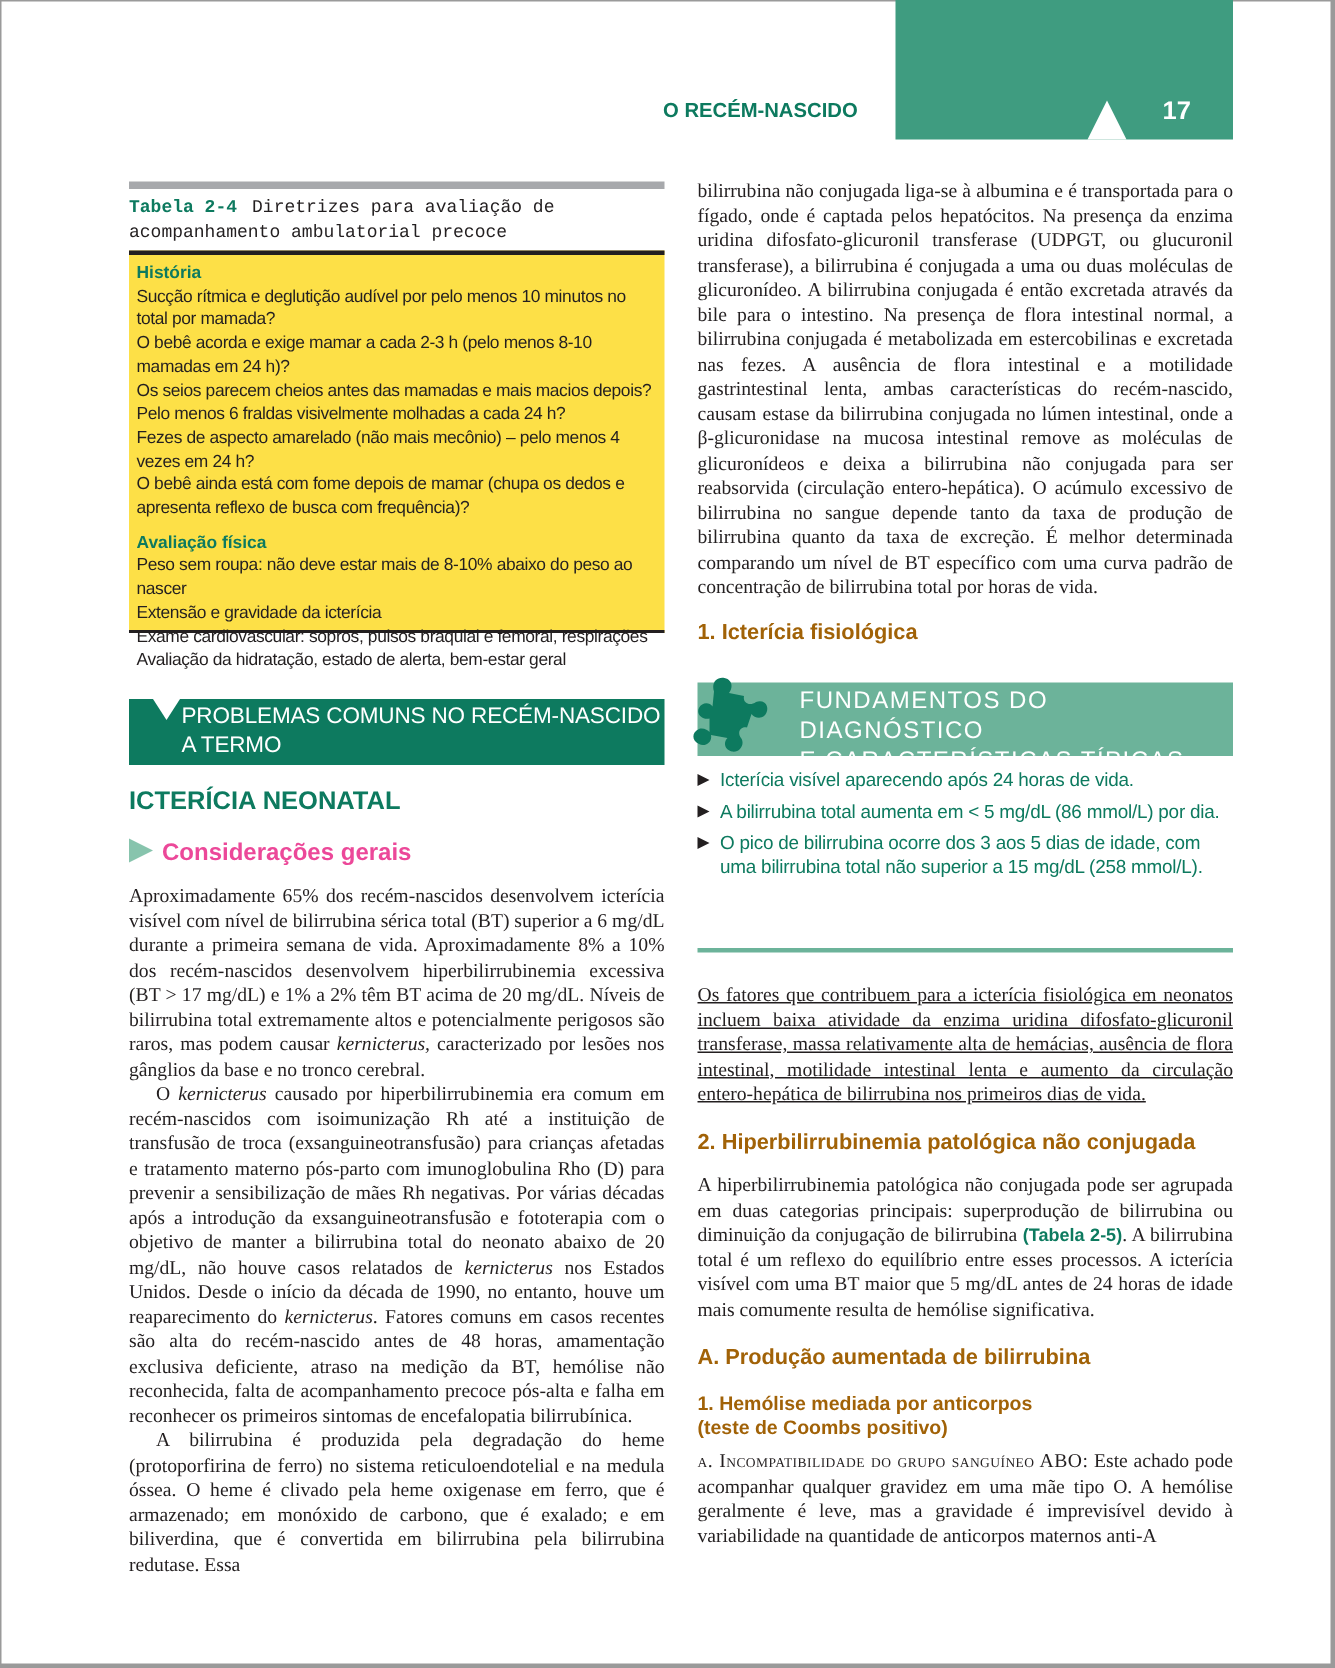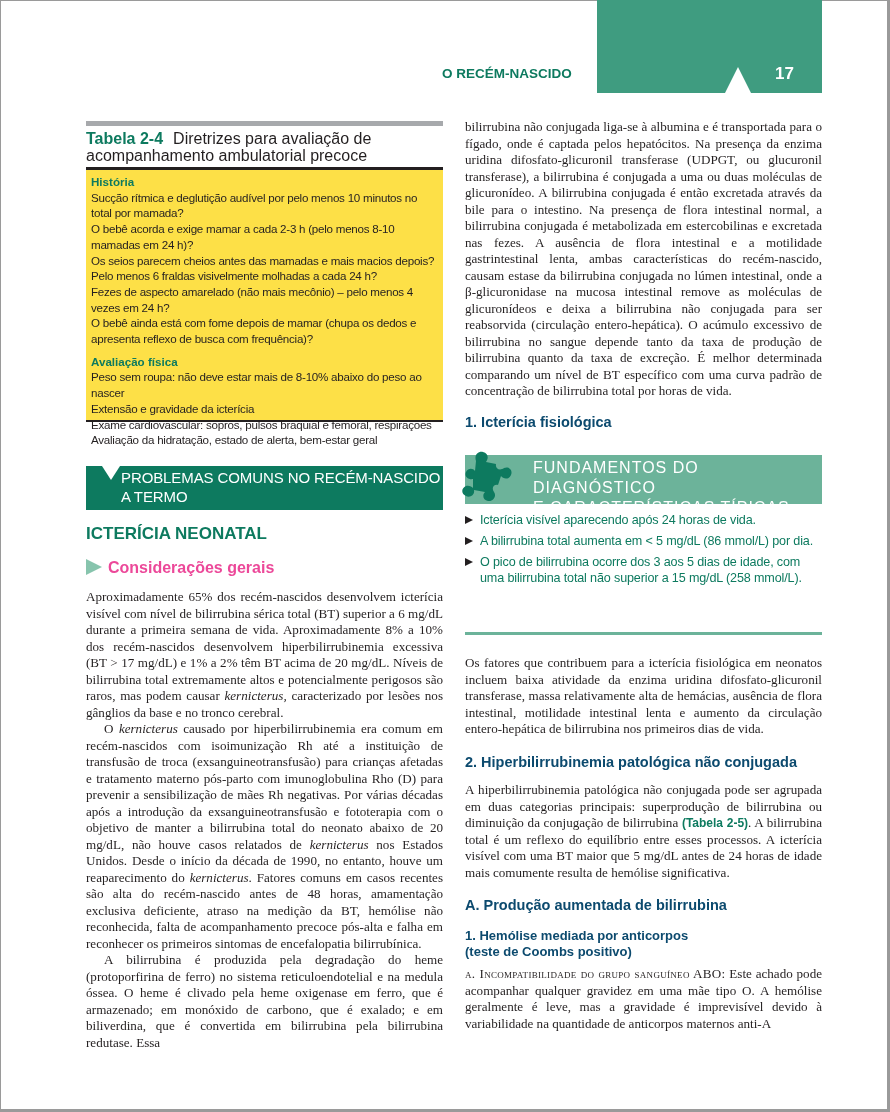--- a/index.html
+++ b/index.html
@@ -8,21 +8,21 @@
   .page-border { position: absolute; left: 0; top: 0; width: 890px; height: 1112px; border: 1px solid #9a9a9a; border-right: 3px solid #9a9a9a; border-bottom: 3px solid #9a9a9a; pointer-events: none; }
 
   
   .running-head { position: absolute; left: 442px; top: 66px; font-family: "Liberation Sans", sans-serif; font-weight: bold; font-size: 13.5px; color: #0d7a5f; letter-spacing: 0px; }
   .page-tab { position: absolute; left: 597px; top: 0; width: 225px; height: 93px; background: #3f9c80; }
   .page-tab .notch { position: absolute; left: 128px; top: 67px; width: 0; height: 0; border-left: 13px solid transparent; border-right: 13px solid transparent; border-bottom: 26px solid #ffffff; }
   .page-number { position: absolute; left: 775px; top: 64px; font-family: "Liberation Sans", sans-serif; font-weight: bold; font-size: 17px; color: #ffffff; }
 
   
   .table-topbar { position: absolute; left: 86px; top: 121px; width: 357px; height: 5px; background: #a7a9ac; }
-  .table-caption { position: absolute; left: 86px; top: 130px; width: 357px; font-family: Liberation Sans, sans-serif; font-size: 16px; line-height: 17px; color: #231f20; }
+  .table-caption { position: absolute; left: 86px; top: 130px; width: 357px; font-family: Liberation Mono, monospace; font-size: 12px; line-height: 17px; color: #231f20; }
   .table-caption .label { color: #0d7a5f; font-weight: bold; margin-right: 10px; }
   .table-body { position: absolute; left: 86px; top: 167px; width: 357px; height: 255px; background: #fde047; border-top: 3px solid #231f20; border-bottom: 2px solid #231f20; padding: 4px 5px 0 5px; font-family: "Liberation Sans", sans-serif; font-size: 11.6px; line-height: 15.7px; color: #231f20; }
   .table-body .section-title { color: #0d7a5f; font-weight: bold; font-size: 11.6px; }
   .table-body .gap { height: 7px; }
   .table-body .item { letter-spacing: -0.25px; }
 
   
   .banner { position: absolute; left: 86px; top: 466px; width: 357px; height: 44px; background: #0d7a5f; color: #ffffff; font-family: "Liberation Sans", sans-serif; font-size: 15px; line-height: 18.5px; padding: 3px 0 0 35px; letter-spacing: -0.1px; }
   .banner .chev { position: absolute; left: 16px; top: 0; width: 0; height: 0; border-left: 9px solid transparent; border-right: 9px solid transparent; border-top: 14px solid #ffffff; }
 
@@ -33,32 +33,32 @@
   .h-consid { position: absolute; left: 86px; top: 559px; font-family: "Liberation Sans", sans-serif; font-weight: bold; font-size: 16px; color: #ec4899; }
   .h-consid .tri { display: inline-block; width: 0; height: 0; border-top: 8px solid transparent; border-bottom: 8px solid transparent; border-left: 16px solid #87c4ad; vertical-align: -2px; margin-right: 6px; }
 
   .body-text { font-family: "Liberation Serif", serif; font-size: 13.1px; line-height: 16.5px; text-align: justify; color: #231f20; }
   .body-text p { text-indent: 0; }
   .body-text p.indent { text-indent: 18px; }
   .left-body { position: absolute; left: 86px; top: 589px; width: 357px; }
 
   .right-top { position: absolute; left: 465px; top: 119px; width: 357px; }
 
-  .h-sub { font-family: "Liberation Sans", sans-serif; font-weight: bold; color: #0c4a6e; }
+  .h-sub { font-family: "Liberation Sans", sans-serif; font-weight: bold; color: #a16207; }
   .h-fisio { position: absolute; left: 465px; top: 414px; font-size: 14.5px; }
 
   
   .fund-header { position: absolute; left: 465px; top: 455px; width: 357px; height: 49px; background: #6cb39a; color: #ffffff; font-family: "Liberation Sans", sans-serif; font-size: 16px; line-height: 20px; padding: 3px 0 0 68px; letter-spacing: 1px; }
   .puzzle { position: absolute; left: 456px; top: 447px; width: 62px; height: 62px; }
   .fund-list { position: absolute; left: 465px; top: 512px; width: 357px; font-family: "Liberation Sans", sans-serif; font-size: 12.6px; line-height: 16px; color: #0d7a5f; list-style: none; }
   .fund-list li { position: relative; padding-left: 15px; margin-bottom: 5px; letter-spacing: -0.15px; }
   .fund-list li .arrow { position: absolute; left: 0; top: 4px; width: 0; height: 0; border-top: 4.5px solid transparent; border-bottom: 4.5px solid transparent; border-left: 8px solid #231f20; }
   .fund-rule { position: absolute; left: 465px; top: 632px; width: 357px; height: 3px; background: #6cb39a; }
 
-  .right-mid { position: absolute; left: 465px; top: 655px; width: 357px; }
+  .right-mid { position: absolute; left: 465px; top: 655px; width: 357px; text-decoration: underline; }
   .h-hiper { position: absolute; left: 465px; top: 754px; font-size: 14.5px; }
   .right-hiper { position: absolute; left: 465px; top: 782px; width: 357px; }
   .right-hiper .ref { font-family: "Liberation Sans", sans-serif; font-weight: bold; color: #0d7a5f; font-size: 12px; }
   .h-A { position: absolute; left: 465px; top: 897px; font-size: 14.5px; }
   .h-1 { position: absolute; left: 465px; top: 928px; font-size: 13px; line-height: 15.5px; }
   .right-bottom { position: absolute; left: 465px; top: 966px; width: 357px; }
   .smallcaps { font-variant: small-caps; letter-spacing: 0.3px; margin-top: 28px; }
   em { font-style: italic; }
 </style>
 </head>

